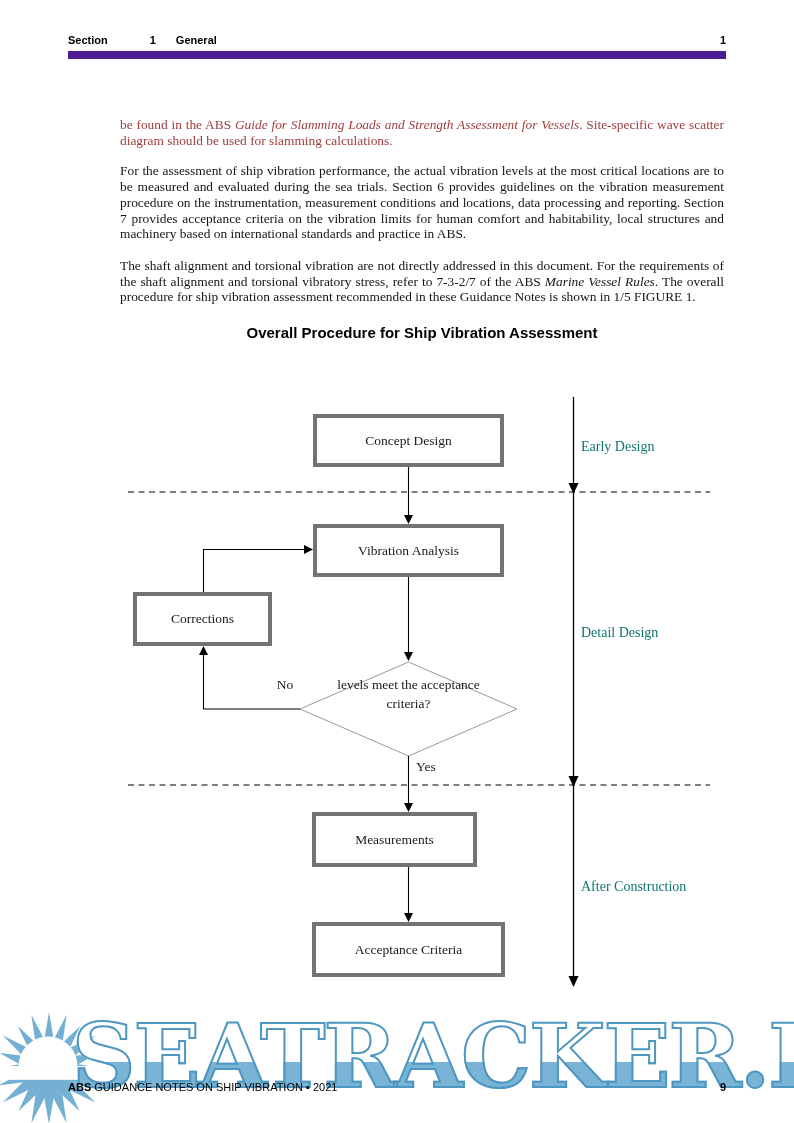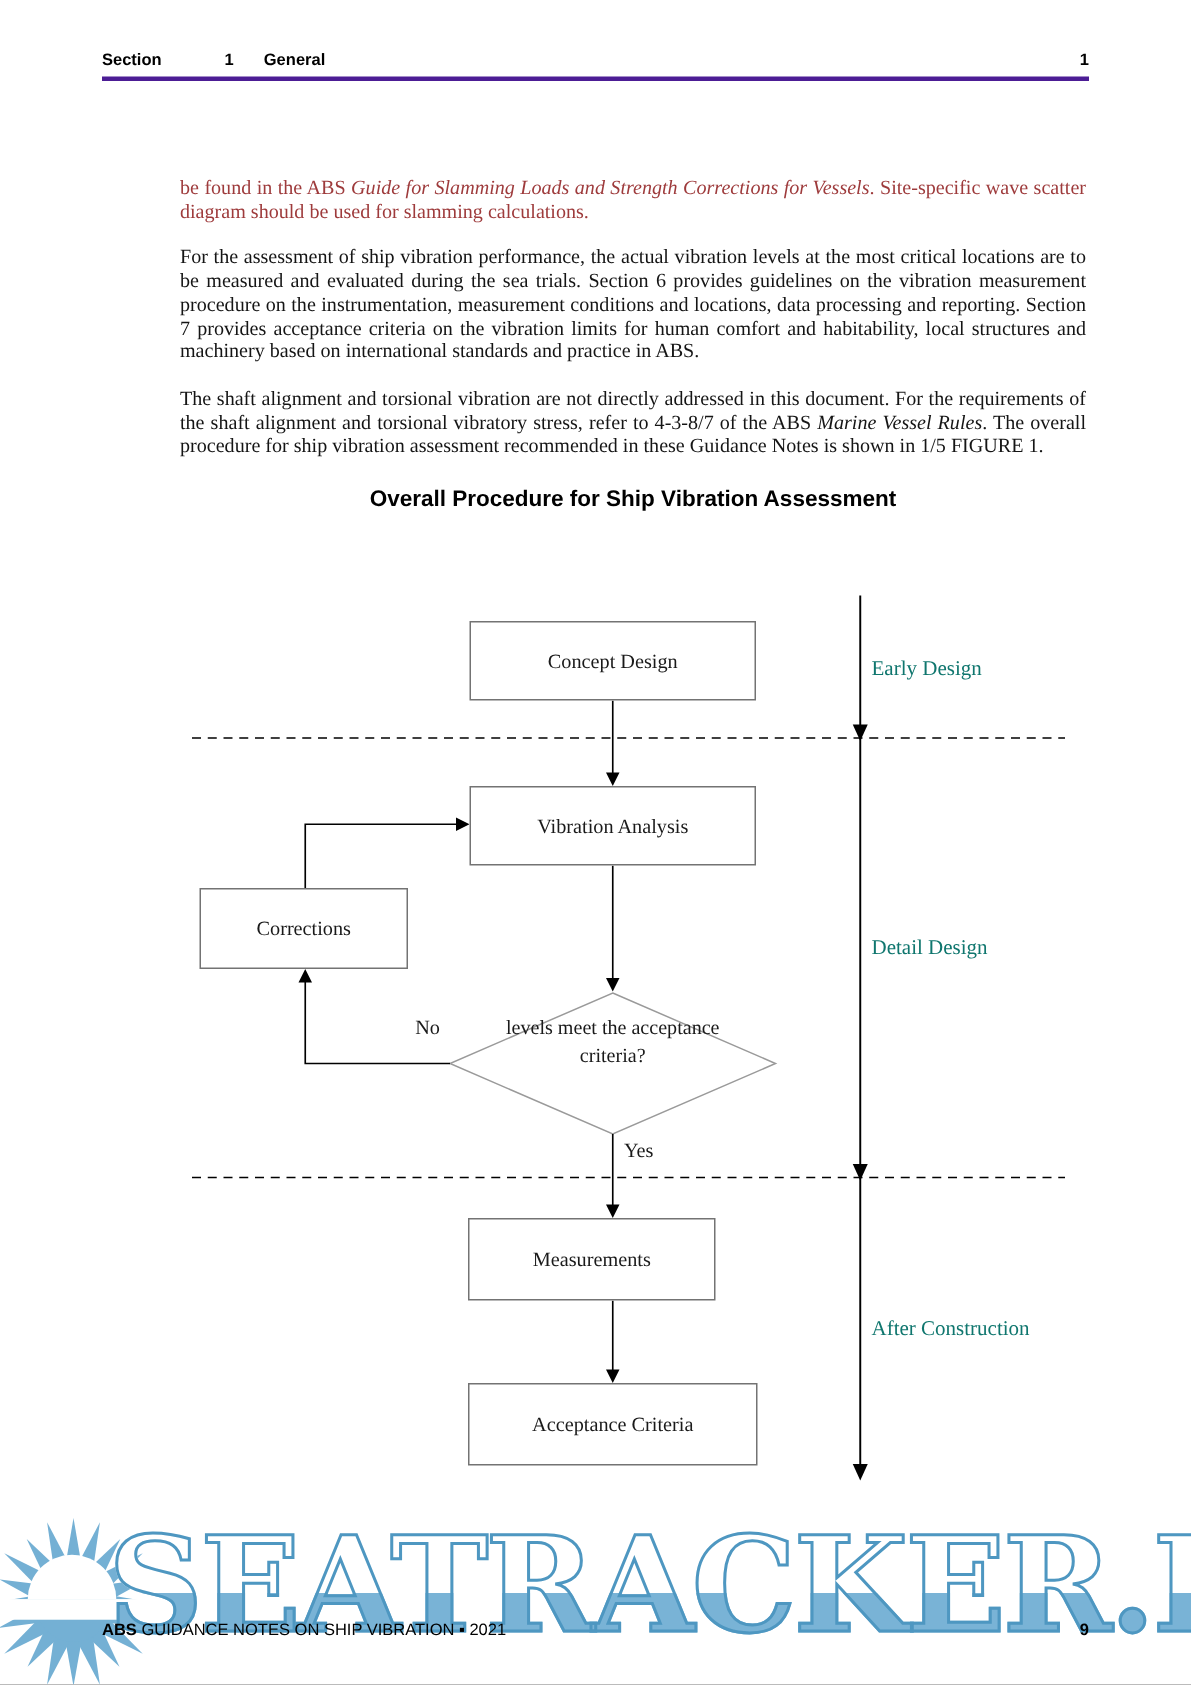--- a/index.html
+++ b/index.html
@@ -7,21 +7,21 @@
     position:relative;width:794px;height:1123px;background:#ffffff;
     overflow:hidden;font-family:"Liberation Serif","DejaVu Serif",serif;color:#111;
     margin:0 auto;
   }
   
   .header{
     position:absolute;left:68px;top:34px;width:658px;
     display:flex;justify-content:space-between;align-items:flex-end;
     font-family:"Liberation Sans","DejaVu Sans",sans-serif;
     font-size:11px;font-weight:bold;color:#000;
-    border-bottom:3px solid #4c1d95;padding-bottom:5px;
+    border-bottom:8px solid #4c1d95;padding-bottom:5px;
   }
   .header .h-left{display:flex;}
   .header .h-num{margin-left:42px;}
   .header .h-title{margin-left:20px;}
   
   .content{position:absolute;left:120px;top:117px;width:604px;}
   .content p{
     margin:0 0 15px 0;font-size:13.4px;line-height:15.7px;
     text-align:justify;color:#151515;
   }
@@ -29,21 +29,21 @@
   .content p:nth-of-type(2){margin-bottom:16px;}
   .fig-caption{
     margin-top:19px;text-align:center;
     font-family:"Liberation Sans","DejaVu Sans",sans-serif;
     font-weight:bold;font-size:15px;line-height:17.5px;color:#000;
   }
   
   .flowchart{position:absolute;left:0;top:390px;width:794px;height:620px;}
   .flowchart svg{position:absolute;left:0;top:0;}
   .node{
-    position:absolute;border:1px solid #737373;background:#fff;
+    position:absolute;border:4px solid #737373;background:#fff;
     display:flex;align-items:center;justify-content:center;
     font-size:13.5px;color:#1a1a1a;box-sizing:border-box;text-align:center;
   }
   .n-concept{left:313px;top:24px;width:191px;height:53px;}
   .n-vibration{left:313px;top:134px;width:191px;height:53px;}
   .n-corrections{left:133px;top:202px;width:139px;height:54px;}
   .n-measurements{left:312px;top:422px;width:165px;height:55px;}
   .n-acceptance{left:312px;top:532px;width:193px;height:55px;}
   .decision-text{
     position:absolute;left:308px;top:285px;width:201px;
@@ -83,23 +83,23 @@
   <div class="header">
     <div class="h-left">
       <span>Section</span>
       <span class="h-num">1</span>
       <span class="h-title">General</span>
     </div>
     <span>1</span>
   </div>
 
   <div class="content">
-    <p class="red"><span>be found in the ABS </span><i>Guide for Slamming Loads and Strength Corrections for Vessels</i><span>. Site-specific wave scatter diagram should be used for slamming calculations.</span></p>
+    <p class="red"><span>be found in the ABS </span><i>Guide for Slamming Loads and Strength Assessment for Vessels</i><span>. Site-specific wave scatter diagram should be used for slamming calculations.</span></p>
     <p>For the assessment of ship vibration performance, the actual vibration levels at the most critical locations are to be measured and evaluated during the sea trials. Section 6 provides guidelines on the vibration measurement procedure on the instrumentation, measurement conditions and locations, data processing and reporting. Section 7 provides acceptance criteria on the vibration limits for human comfort and habitability, local structures and machinery based on international standards and practice in ABS.</p>
-    <p><span>The shaft alignment and torsional vibration are not directly addressed in this document. For the requirements of the shaft alignment and torsional vibratory stress, refer to 4-3-8/7 of the ABS </span><i>Marine Vessel Rules</i><span>. The overall procedure for ship vibration assessment recommended in these Guidance Notes is shown in 1/5 FIGURE 1.</span></p>
+    <p><span>The shaft alignment and torsional vibration are not directly addressed in this document. For the requirements of the shaft alignment and torsional vibratory stress, refer to 7-3-2/7 of the ABS </span><i>Marine Vessel Rules</i><span>. The overall procedure for ship vibration assessment recommended in these Guidance Notes is shown in 1/5 FIGURE 1.</span></p>
     <div class="fig-caption">
       <div>Overall Procedure for Ship Vibration Assessment</div>
     </div>
   </div>
 
   <div class="flowchart">
     <svg width="794" height="620">
 
       <line x1="573.5" y1="7" x2="573.5" y2="593" stroke="#000" stroke-width="1.3"></line>
       <path d="M573.5,104 l-5,-11 10,0 z" fill="#000"></path>

